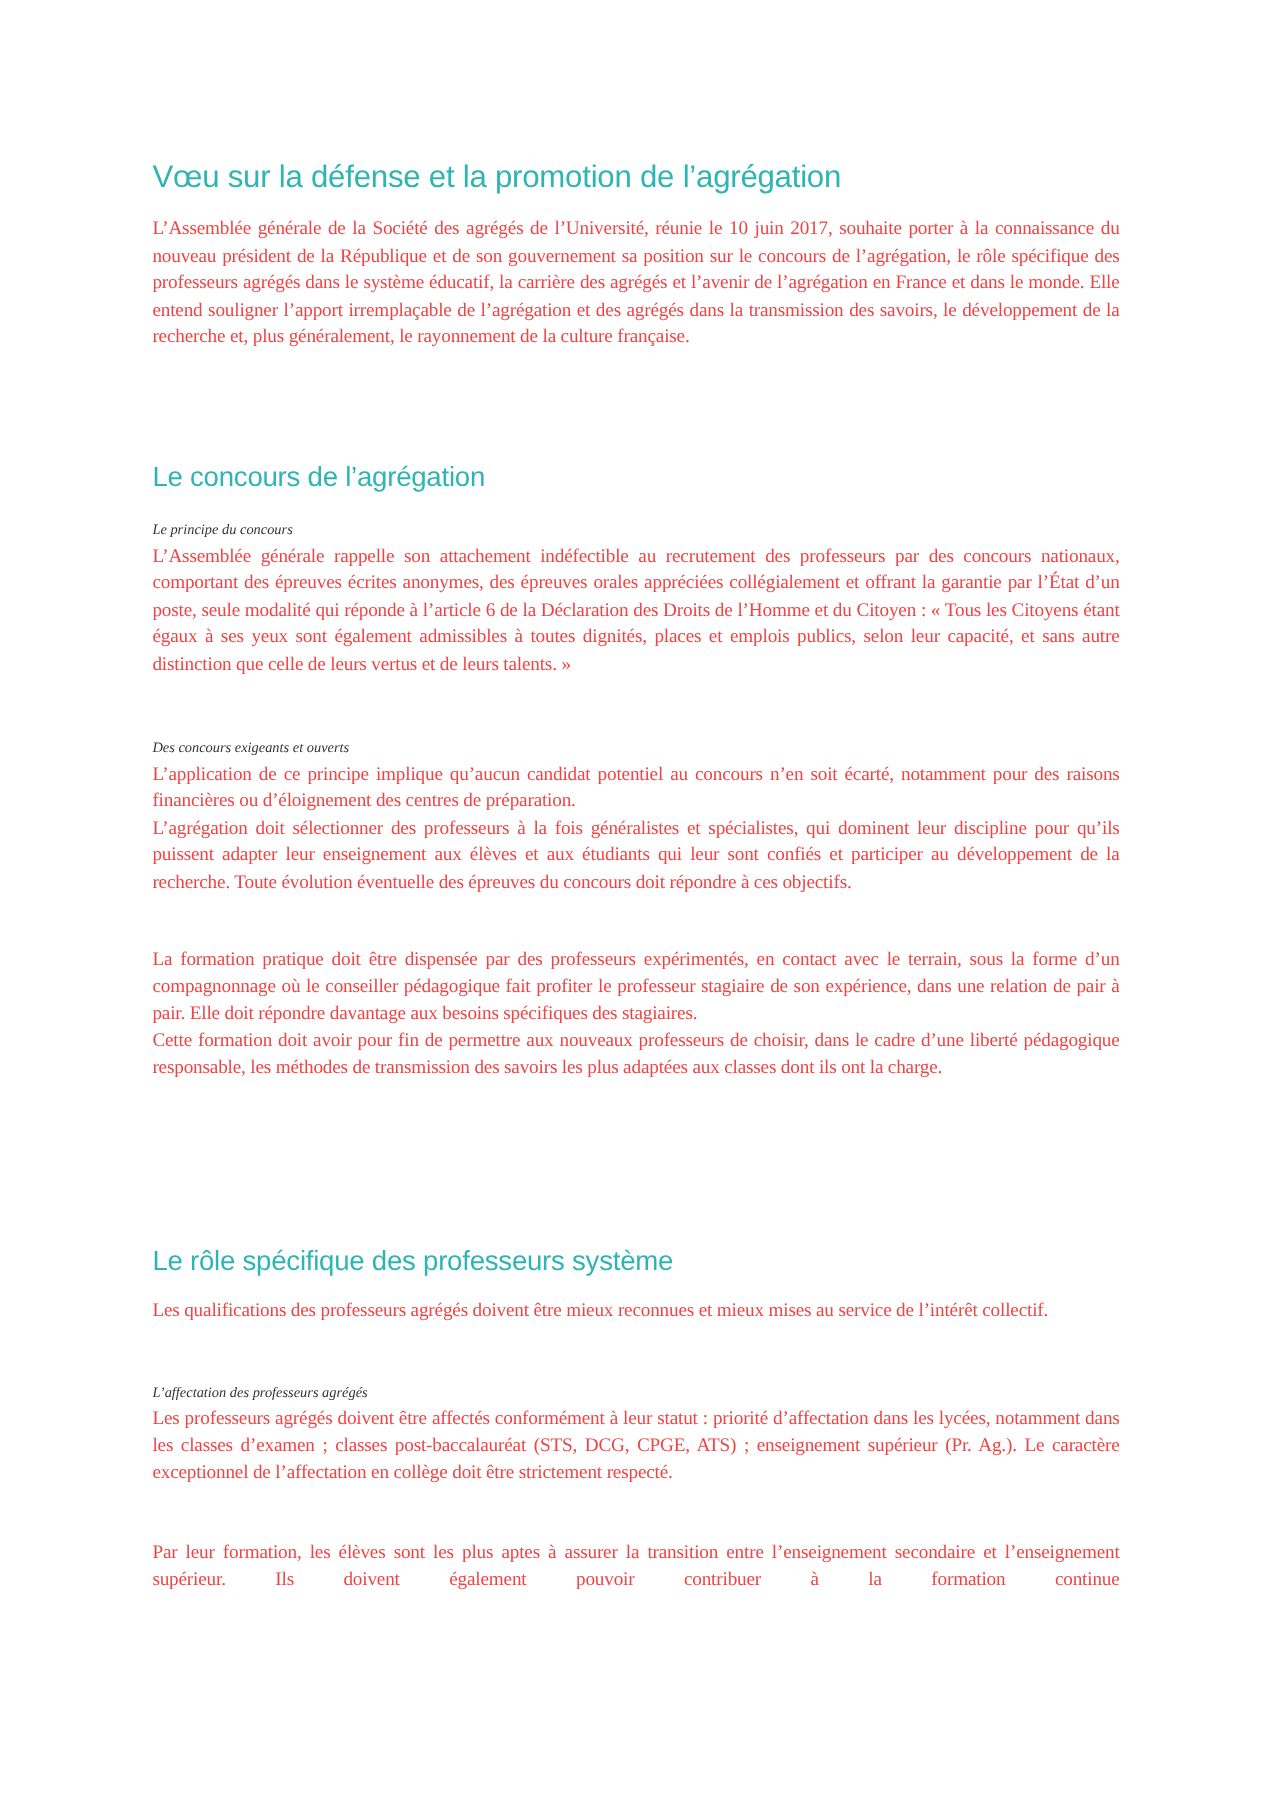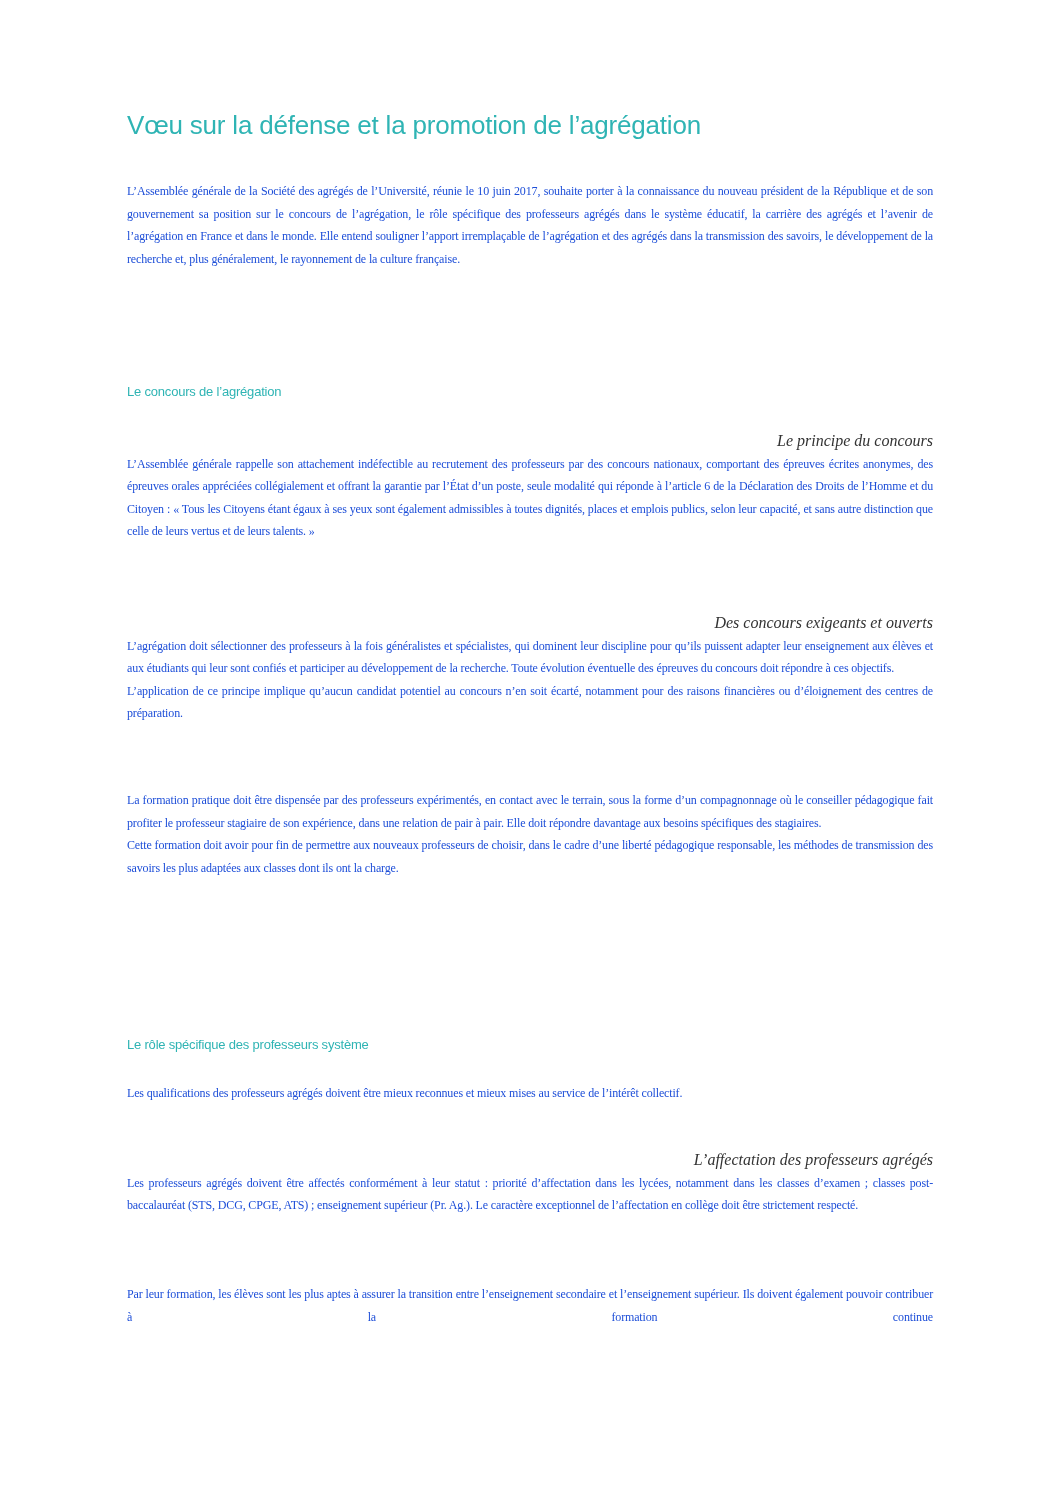--- a/index.html
+++ b/index.html
@@ -1,35 +1,35 @@
 <!DOCTYPE html>
 <html><head>
 <meta charset="utf-8">
 <style>
   html, body { margin: 0; padding: 0; background: #ffffff; }
   body { width: 1058px; height: 1497px; position: relative; overflow: hidden; }
   .page { position: absolute; left: 127px; top: 0; width: 806px; }
   .title {
-    position: absolute; top: 110px; left: 0;
+    position: absolute; top: 132px; left: 0;
     font-family: "Liberation Sans", sans-serif; font-size: 26px; font-weight: normal;
     color: #2fb4b4; margin: 0; white-space: nowrap; letter-spacing: -0.2px;
   }
   .h2 {
     position: absolute; left: 0;
-    font-family: "Liberation Sans", sans-serif; font-size: 13px; font-weight: normal;
+    font-family: "Liberation Sans", sans-serif; font-size: 23px; font-weight: normal;
     color: #2fb4b4; margin: 0; white-space: nowrap; letter-spacing: -0.2px;
   }
   .block { position: absolute; left: 0; width: 806px; }
   .sub {
-    font-family: "Liberation Serif", serif; font-style: italic; font-size: 16px;
-    line-height: 22.5px; color: #333; margin: 0; text-align: right;
+    font-family: "Liberation Serif", serif; font-style: italic; font-size: 12px;
+    line-height: 22.5px; color: #333; margin: 0;
   }
   p.body {
-    font-family: "Liberation Serif", serif; font-size: 12px; line-height: 22.5px;
-    color: #1d4ed8; margin: 0; text-align: justify; letter-spacing: -0.15px;
+    font-family: "Liberation Serif", serif; font-size: 16px; line-height: 22.5px;
+    color: #ef4444; margin: 0; text-align: justify; letter-spacing: -0.15px;
   }
   p.lastjust { text-align-last: justify; }
 </style>
 </head>
 <body>
 
 <div class="page">
 
   <h1 class="title">Vœu sur la défense et la promotion de l’agrégation</h1>
 
@@ -39,22 +39,22 @@
 
   <h2 class="h2" style="top:384px">Le concours de l’agrégation</h2>
 
   <div class="block" style="top:430px">
     <div class="sub">Le principe du concours</div>
     <p class="body">L’Assemblée générale rappelle son attachement indéfectible au recrutement des professeurs par des concours nationaux, comportant des épreuves écrites anonymes, des épreuves orales appréciées collégialement et offrant la garantie par l’État d’un poste, seule modalité qui réponde à l’article 6 de la Déclaration des Droits de l’Homme et du Citoyen : « Tous les Citoyens étant égaux à ses yeux sont également admissibles à toutes dignités, places et emplois publics, selon leur capacité, et sans autre distinction que celle de leurs vertus et de leurs talents. »</p>
   </div>
 
   <div class="block" style="top:612px">
     <div class="sub">Des concours exigeants et ouverts</div>
+    <p class="body">L’application de ce principe implique qu’aucun candidat potentiel au concours n’en soit écarté, notamment pour des raisons financières ou d’éloignement des centres de préparation.</p>
     <p class="body">L’agrégation doit sélectionner des professeurs à la fois généralistes et spécialistes, qui dominent leur discipline pour qu’ils puissent adapter leur enseignement aux élèves et aux étudiants qui leur sont confiés et participer au développement de la recherche. Toute évolution éventuelle des épreuves du concours doit répondre à ces objectifs.</p>
-    <p class="body">L’application de ce principe implique qu’aucun candidat potentiel au concours n’en soit écarté, notamment pour des raisons financières ou d’éloignement des centres de préparation.</p>
   </div>
 
   <div class="block" style="top:789px">
     <p class="body">La formation pratique doit être dispensée par des professeurs expérimentés, en contact avec le terrain, sous la forme d’un compagnonnage où le conseiller pédagogique fait profiter le professeur stagiaire de son expérience, dans une relation de pair à pair. Elle doit répondre davantage aux besoins spécifiques des stagiaires.</p>
     <p class="body">Cette formation doit avoir pour fin de permettre aux nouveaux professeurs de choisir, dans le cadre d’une liberté pédagogique responsable, les méthodes de transmission des savoirs les plus adaptées aux classes dont ils ont la charge.</p>
   </div>
 
   <h2 class="h2" style="top:1037px">Le rôle spécifique des professeurs système</h2>
 
   <div class="block" style="top:1082px">

